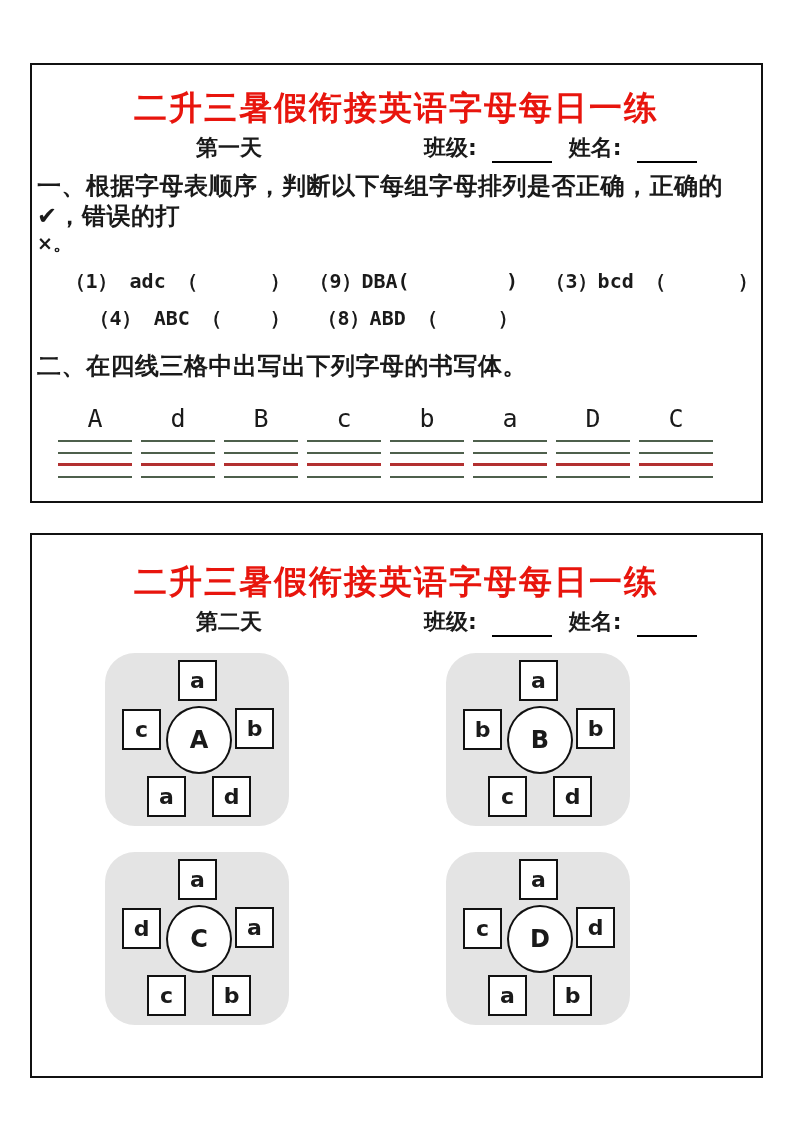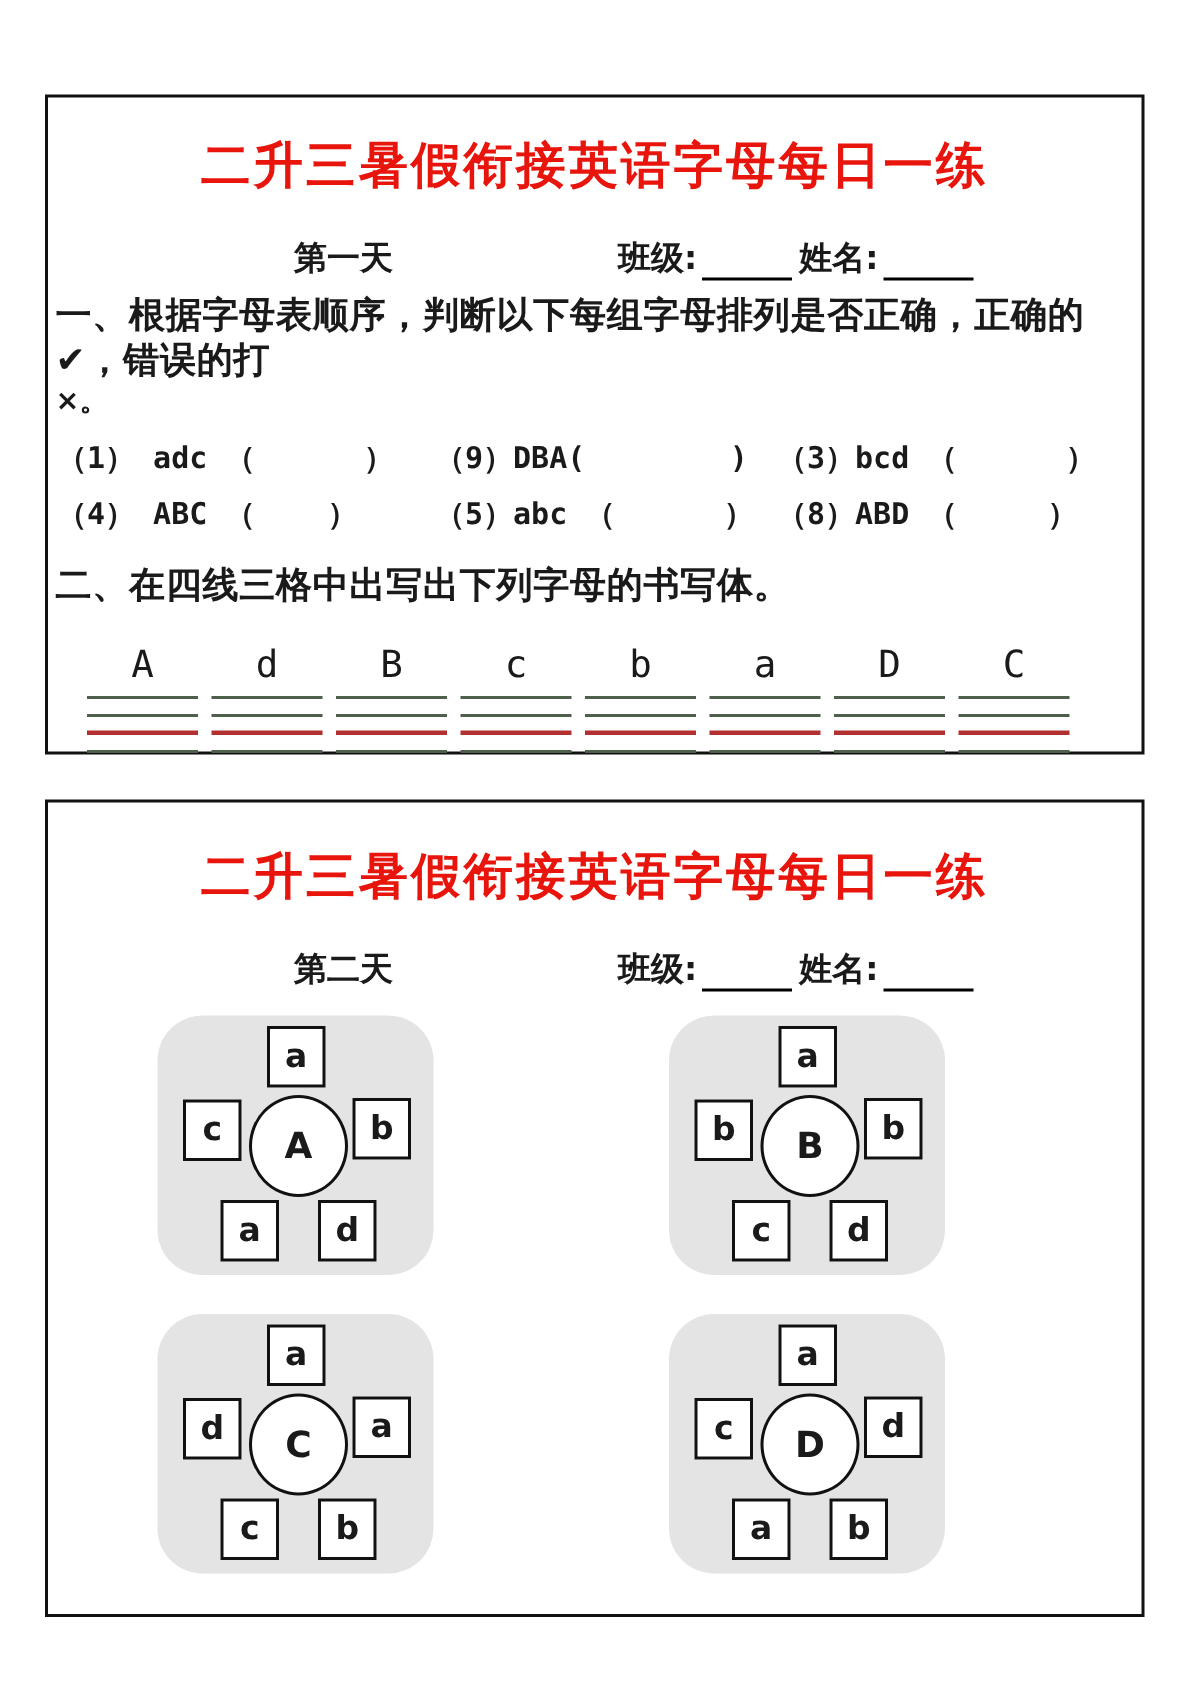--- a/index.html
+++ b/index.html
@@ -3,34 +3,34 @@
 <meta charset="utf-8">
 <style>
   * { margin:0; padding:0; box-sizing:border-box; }
   html,body { width:793px; background:#ffffff; font-family:"DejaVu Sans", sans-serif; color:#1a1a1a; }
   body { height:1122px; position:relative; }
 
   .page { position:absolute; left:30px; width:733px; border:2px solid #111; background:#fff; }
   .page1 { top:63px; height:440px; }
   .page2 { top:533px; height:545px; }
 
-  .title { margin-top:24px; text-align:center; font-family:Liberation Serif, serif;
+  .title { margin-top:24px; text-align:center; font-family:Liberation Mono, monospace;
            font-weight:bold; font-size:33px; line-height:44px; color:#e8150d; letter-spacing:2px; }
   .page2 .title { margin-top:28px; }
 
-  .hdr { display:flex; align-items:flex-end; margin-top:24px; font-size:22px; font-weight:bold; height:30px; }
+  .hdr { display:flex; align-items:flex-end; margin-top:0; font-size:22px; font-weight:bold; height:30px;gap:12px; }
   .hdr .day   { margin-left:164px; }
   .hdr .field { margin-left:150px; }
   .hdr .field2 { margin-left:2px; }
   .blank { display:inline-block; width:60px; height:24px; border-bottom:2px solid #000; margin:0 3px; }
 
   .q-text { margin:8px 5px 0 5px; font-size:24px; font-weight:bold; line-height:30px; letter-spacing:0.5px; }
   .q-sub  { margin:0 5px; font-size:19px; font-weight:bold; line-height:24px; }
 
-  .ans-grid { display:grid; grid-template-columns:252px 228px 1fr; margin:8px 16px 0 6px; }
+  .ans-grid { display:grid; grid-template-columns:252px 228px 1fr; margin:8px 3px 0 6px;text-align:right; }
   .ans-cell { font-family:"DejaVu Sans Mono", monospace; font-size:20px; font-weight:bold;
               line-height:37px; white-space:pre; }
 
   .letters-row { display:flex; margin:22px 0 0 26px; }
   .letters-row span { width:74px; margin-right:9px; text-align:center;
                       font-family:"DejaVu Sans Mono", monospace; font-size:25px; line-height:32px; }
 
   .wgrid { display:flex; margin:4px 0 0 26px; }
   .wg-cell { position:relative; width:74px; height:42px; margin-right:9px; }
   .wg-line { position:absolute; left:0; right:0; height:1.5px; background:#4e604c; }
@@ -69,21 +69,20 @@
   </div>
 
   <p class="q-text">一、根据字母表顺序，判断以下每组字母排列是否正确，正确的✔，错误的打</p>
   <p class="q-sub">×。</p>
 
   <div class="ans-grid">
     <span class="ans-cell">（1） adc （      ）</span>
     <span class="ans-cell">（9）DBA(        )</span>
     <span class="ans-cell">（3）bcd （      ）</span>
     <span class="ans-cell">（4） ABC （    ）</span>
-    <span class="ans-cell">（5）abc （      ）</span>
     <span class="ans-cell">（8）ABD （     ）</span>
   </div>
 
   <p class="q-text" style="margin-top:14px">二、在四线三格中出写出下列字母的书写体。</p>
 
   <div class="letters-row">
     <span>A</span>
     <span>d</span>
     <span>B</span>
     <span>c</span>

